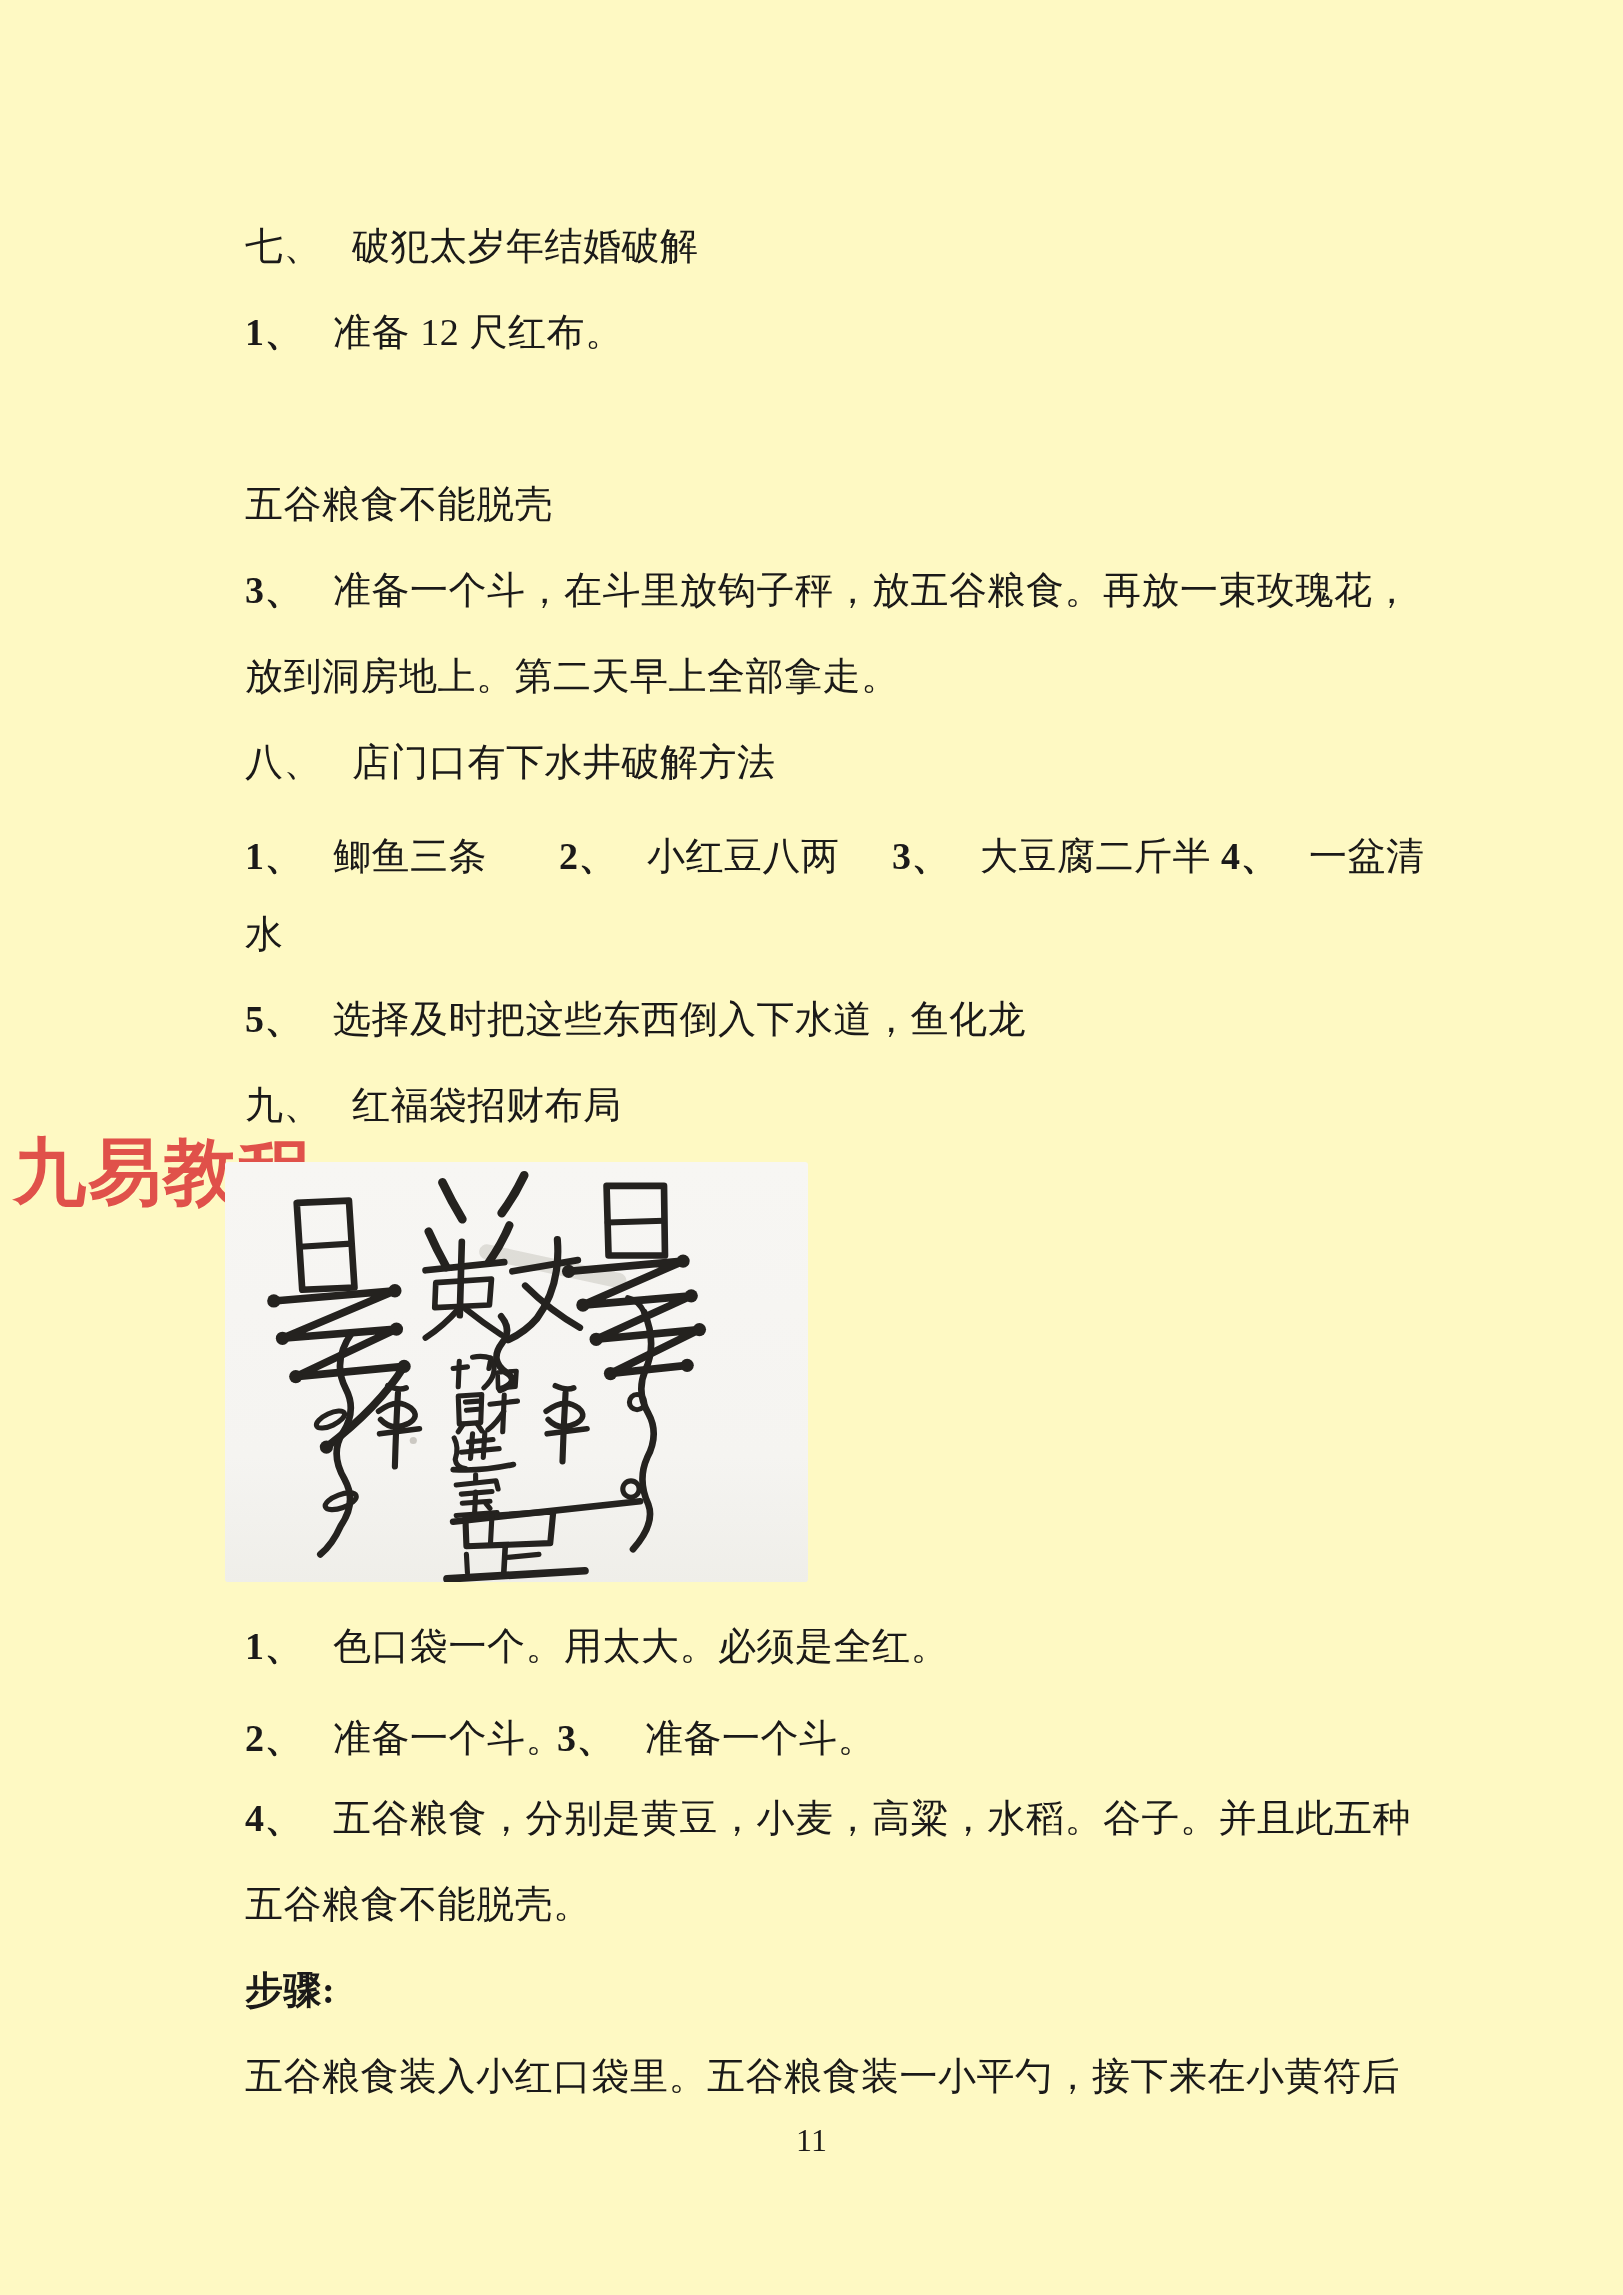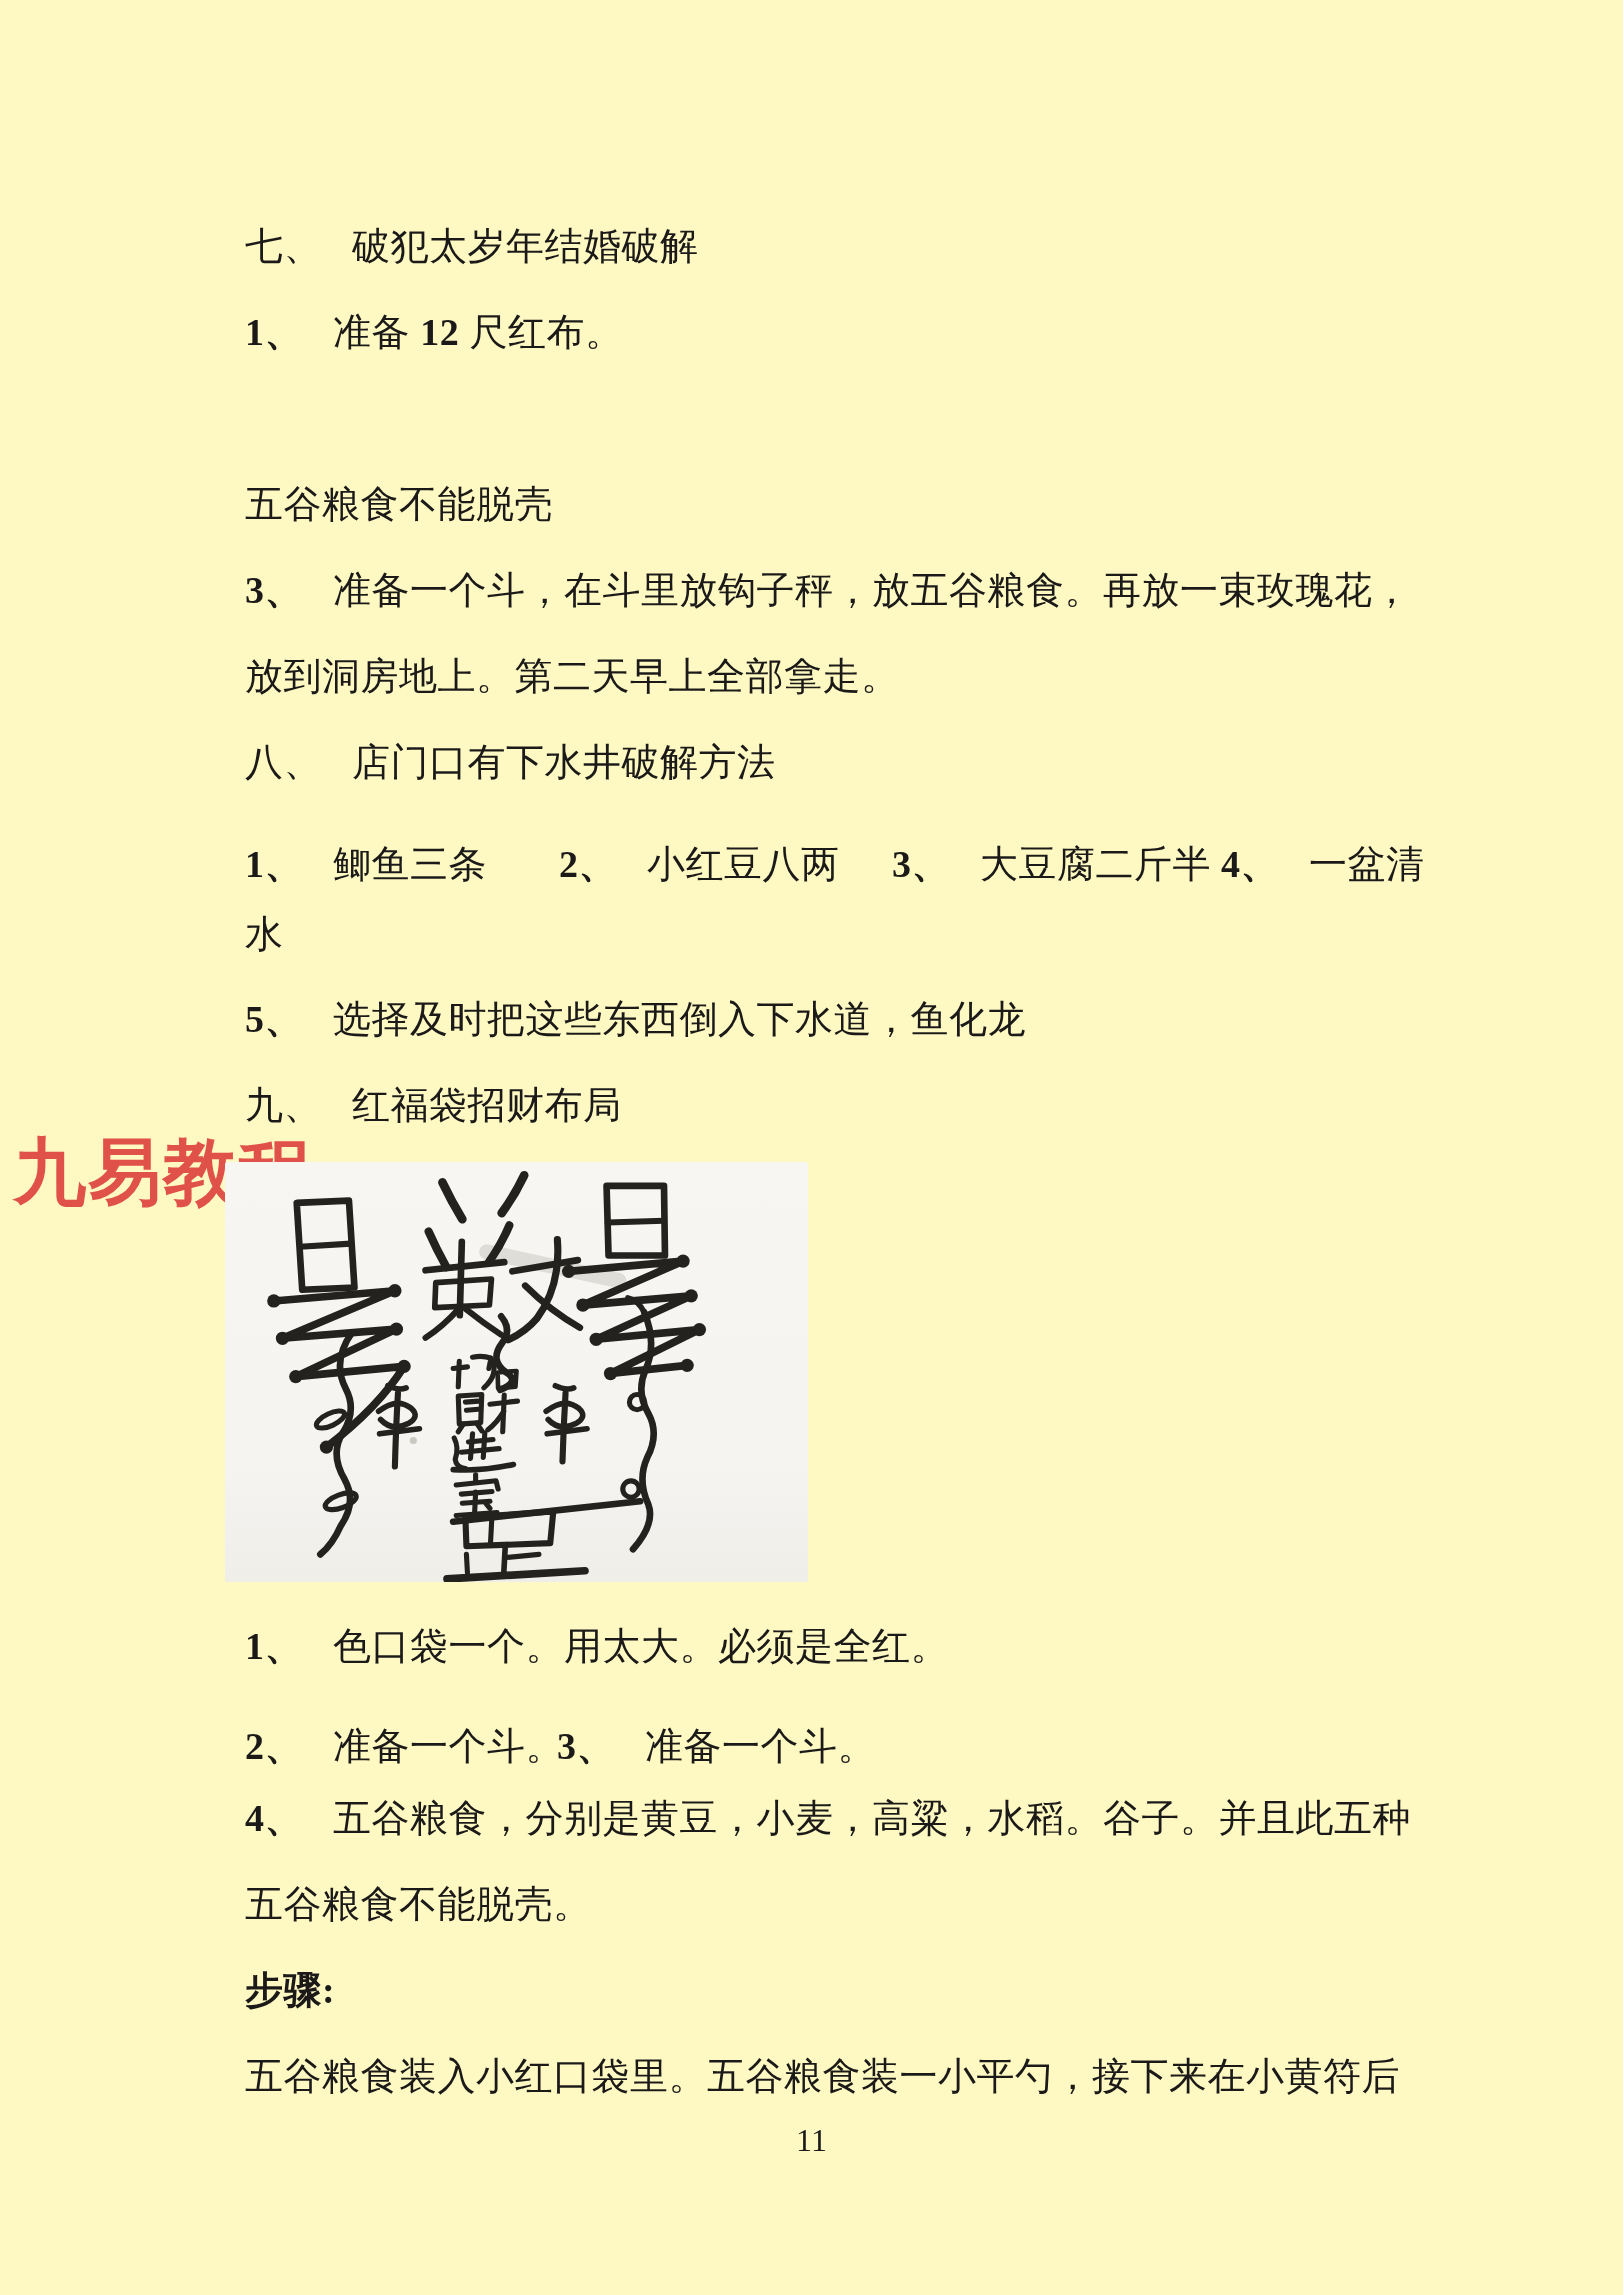--- a/index.html
+++ b/index.html
@@ -22,26 +22,26 @@
     letter-spacing:0.5px;
   }
   .num{
     font-weight:bold;
     margin-right:30px;
   }
   .head-num{
     margin-right:30px;
   }
   .bold-inline{
-    font-weight:bold;
+    font-weight:normal;
     margin:0 10.2px;
   }
   .seg{
     position:absolute;
-    top:16px;
+    top:8px;
     white-space:nowrap;
   }
   .watermark{
     position:absolute;
     left:13.3px;top:1123px;
     font-family:"Liberation Sans","DejaVu Sans",sans-serif;
     font-weight:900;
     font-size:73px;
     line-height:1.35;
     letter-spacing:2px;

